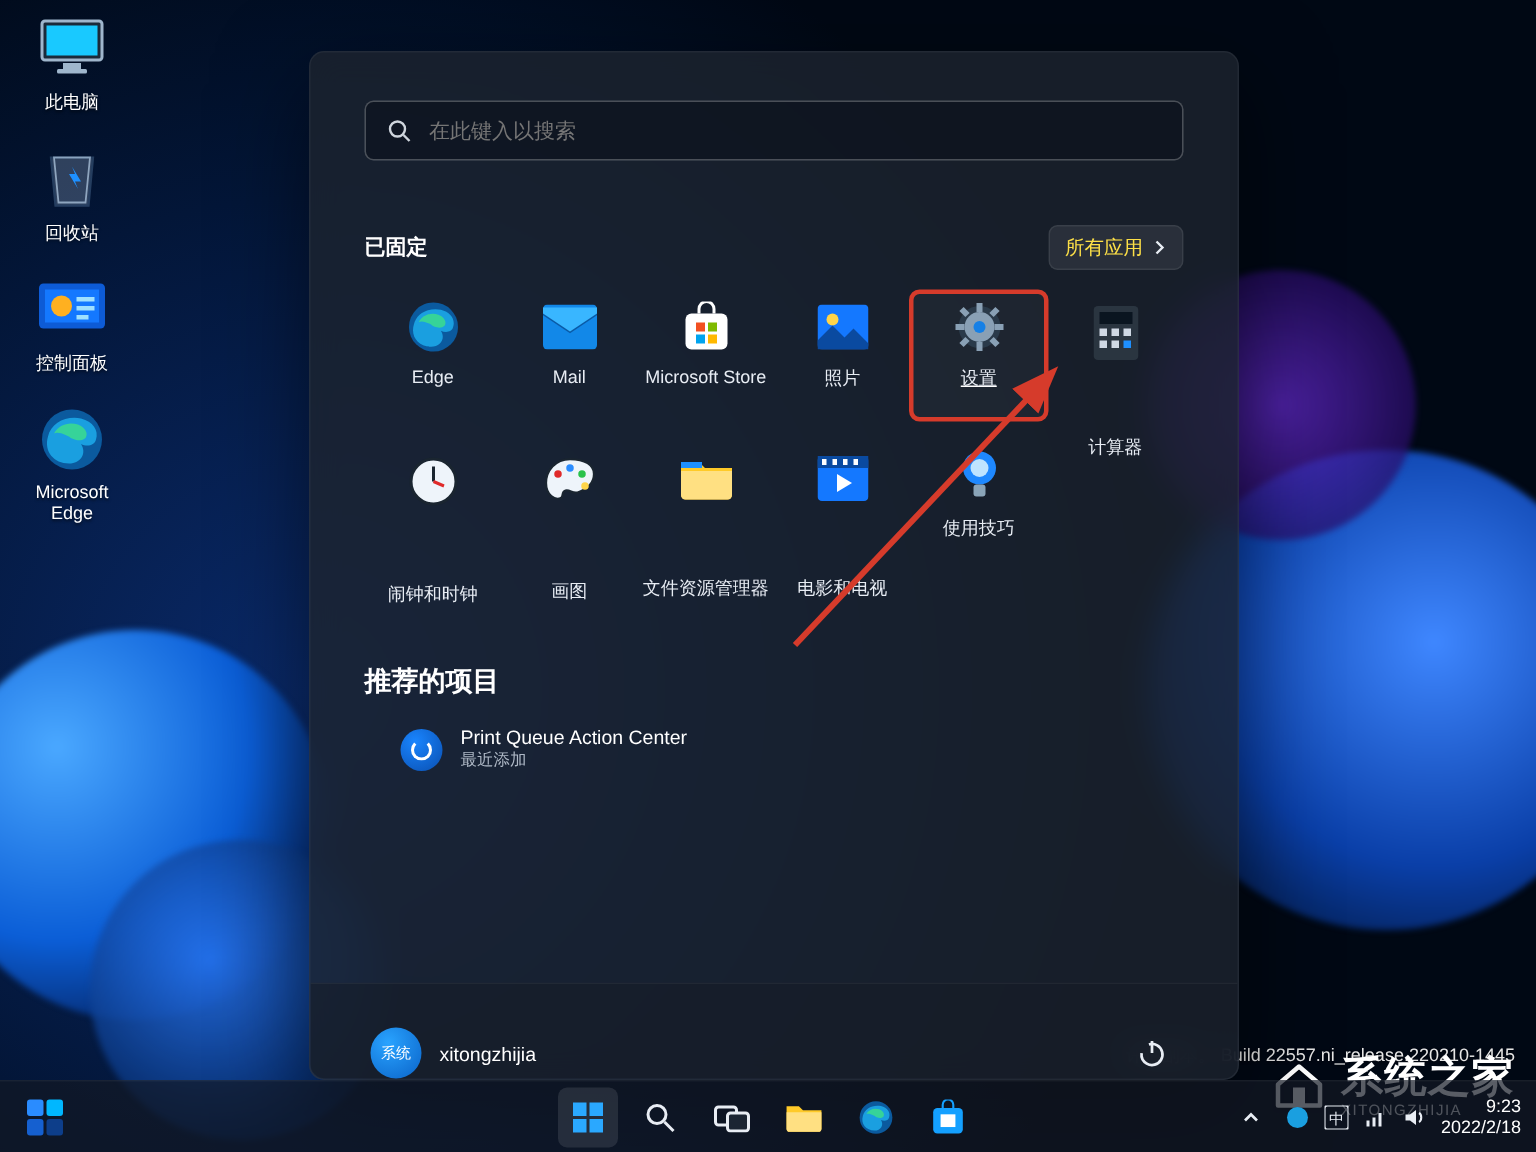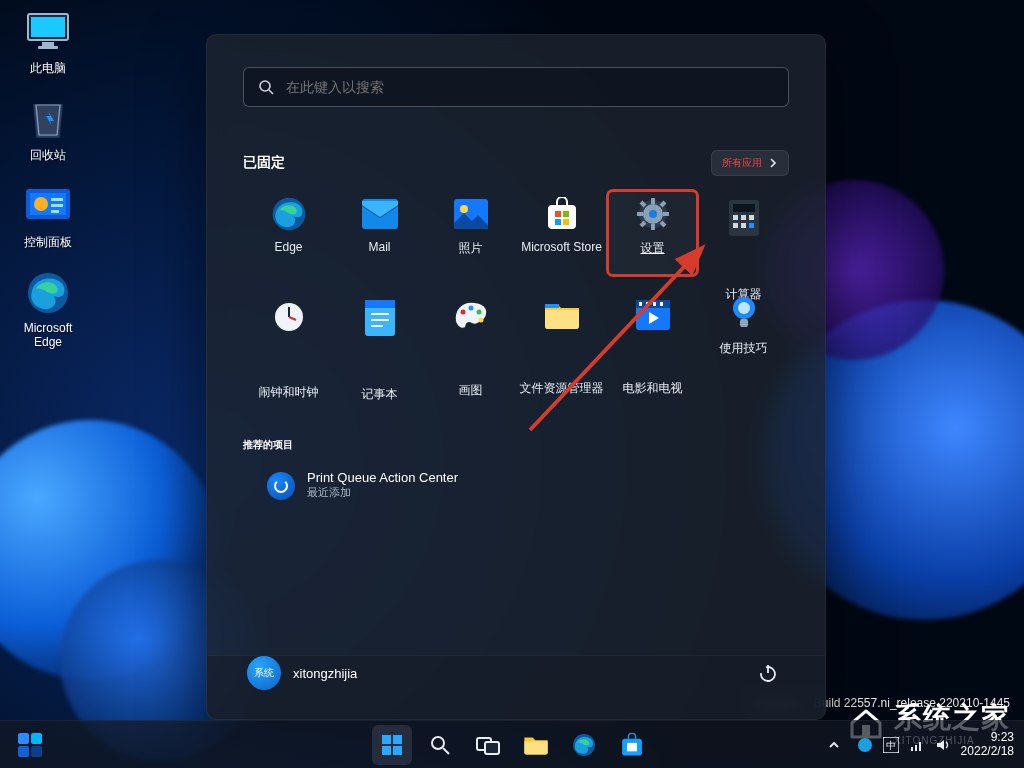--- a/index.html
+++ b/index.html
@@ -42,39 +42,39 @@
   }
   .search {
     height:40px; border-radius:6px; border:1px solid rgba(255,255,255,0.25);
     background: rgba(10,15,25,0.55);
     display:flex; align-items:center; gap:12px; padding:0 14px; color:#cfd5dd;
   }
   .search input{ flex:1; background:transparent; border:none; outline:none; color:#cfd5dd; font-size:14px;}
   .section-head{ display:flex; align-items:center; justify-content:space-between; margin:43px 0 14px; }
   .section-head .title{ font-size:14px; font-weight:600;}
   .pill{
-    display:flex; align-items:center; gap:6px; font-size:10px; color:#ef4444;
+    display:flex; align-items:center; gap:6px; font-size:13px; color:#fde047;
     background: rgba(255,255,255,0.08); border:1px solid rgba(255,255,255,0.08);
     padding:5px 10px; border-radius:6px;
   }
   .grid{ display:grid; grid-template-columns: repeat(6, 1fr); gap:8px 0;}
   .app{ height:86px; display:flex; flex-direction:column; align-items:center; justify-content:flex-start; padding-top:4px; border-radius:6px;}
   .app .glyph{ width:40px; height:40px; display:flex; align-items:center; justify-content:center; margin-bottom:6px;}
   .app .albl{ font-size:12px; color:#e8edf4; text-align:center; white-space:nowrap;}
   .app.highlight{ outline:3px solid #d63b2b; outline-offset:-2px; border-radius:6px; background:rgba(255,255,255,0.03);text-decoration:underline;}
   .row2{ margin-top:6px;gap:44px;}
-  .rec-title{ font-size:10px; font-weight:600; margin:56px 0 18px;}
+  .rec-title{ font-size:18px; font-weight:600; margin:56px 0 18px;}
   .rec-item{ display:flex; align-items:flex-end; gap:12px; padding-left:24px;}
   .rec-item .icn{ width:28px;height:28px; background: radial-gradient(circle at 35% 30%, #1985ff, #0a4fb0); border-radius:50%; position:relative;}
   .rec-item .icn::after{ content:""; position:absolute; inset:7px; border:2px solid #fff; border-radius:50%; border-top-color:transparent;}
   .rec-item .meta .t{ font-size:13px;}
   .rec-item .meta .s{ font-size:11px; color:#aeb8c5;}
   .menu-footer{
     position:absolute; left:0; right:0; bottom:0; height:64px;
-    display:flex; align-items:flex-start; justify-content:space-between;
+    display:flex; align-items:flex-end; justify-content:space-between;
     padding:0 40px; border-top:1px solid rgba(255,255,255,0.05);
     background: rgba(22,28,38,0.55);
     border-radius:0 0 10px 10px;
   }
   .user{ display:flex; align-items:center; gap:12px;}
   .avatar{ width:34px;height:34px;border-radius:50%; background: radial-gradient(circle at 35% 30%, #29a3ff, #0a63c8); display:flex;align-items:center;justify-content:center; font-size:10px;}
   .username{ font-size:13px;}
   .power{ width:34px;height:34px;border-radius:6px; display:flex;align-items:center;justify-content:center;}
 
   
@@ -206,42 +206,42 @@
           <svg width="36" height="30" viewBox="0 0 36 30">
             <rect width="36" height="30" rx="3" fill="#1288e8"></rect>
             <path d="M0 6l18 12L36 6" fill="none" stroke="#0a5aa6" stroke-width="2"></path>
             <path d="M0 6l18 12L36 6V2H0z" fill="#39b6ff"></path>
           </svg>
         </div>
       <div class="albl">Mail</div>
     </div>
     <div class="app">
       <div class="glyph">
-          <svg width="34" height="30" viewBox="0 0 34 30">
-            <rect width="34" height="30" rx="3" fill="#1478ff"></rect>
-            <circle cx="10" cy="10" r="4" fill="#ffd54a"></circle>
-            <path d="M0 24l10-10 8 8 6-6 10 10v4H0z" fill="#0a4aa0"></path>
-          </svg>
-        </div>
-      <div class="albl">照片</div>
-    </div>
-    <div class="app">
-      <div class="glyph">
           <svg width="34" height="34" viewBox="0 0 34 34">
             <rect x="3" y="8" width="28" height="24" rx="4" fill="#fff"></rect>
             <path d="M12 8V5a5 5 0 0110 0v3" fill="none" stroke="#fff" stroke-width="2"></path>
             <g>
               <rect x="10" y="14" width="6" height="6" fill="#f25022"></rect>
               <rect x="18" y="14" width="6" height="6" fill="#7fba00"></rect>
               <rect x="10" y="22" width="6" height="6" fill="#00a4ef"></rect>
               <rect x="18" y="22" width="6" height="6" fill="#ffb900"></rect>
             </g>
           </svg>
         </div>
       <div class="albl">Microsoft Store</div>
+    </div>
+    <div class="app">
+      <div class="glyph">
+          <svg width="34" height="30" viewBox="0 0 34 30">
+            <rect width="34" height="30" rx="3" fill="#1478ff"></rect>
+            <circle cx="10" cy="10" r="4" fill="#ffd54a"></circle>
+            <path d="M0 24l10-10 8 8 6-6 10 10v4H0z" fill="#0a4aa0"></path>
+          </svg>
+        </div>
+      <div class="albl">照片</div>
     </div>
     <div class="app highlight">
       <div class="glyph">
           <svg width="36" height="36" viewBox="0 0 36 36">
             <circle cx="18" cy="18" r="14" fill="#2a3a4a"></circle>
             <g fill="#89a0b5">
               <circle cx="18" cy="18" r="10"></circle>
             </g>
             <circle cx="18" cy="18" r="4" fill="#1680e6"></circle>
             <g stroke="#89a0b5" stroke-width="4">
@@ -279,34 +279,20 @@
     <div class="app row2">
       <div class="glyph">
           <svg width="34" height="34" viewBox="0 0 34 34">
             <circle cx="17" cy="17" r="15" fill="#eef4fa"></circle>
             <circle cx="17" cy="17" r="15" fill="none" stroke="#1a2530" stroke-width="2"></circle>
             <line x1="17" y1="17" x2="17" y2="7" stroke="#1a2530" stroke-width="2"></line>
             <line x1="17" y1="17" x2="24" y2="20" stroke="#e02a2a" stroke-width="2"></line>
           </svg>
         </div>
       <div class="albl">闹钟和时钟</div>
-    </div>
-    <div class="app row2">
-      <div class="glyph">
-          <svg width="30" height="36" viewBox="0 0 30 36">
-            <rect width="30" height="36" rx="3" fill="#39b6ff"></rect>
-            <rect x="0" y="0" width="30" height="8" fill="#1478ff"></rect>
-            <g stroke="#fff" stroke-width="2">
-              <line x1="6" y1="14" x2="24" y2="14"></line>
-              <line x1="6" y1="20" x2="24" y2="20"></line>
-              <line x1="6" y1="26" x2="18" y2="26"></line>
-            </g>
-          </svg>
-        </div>
-      <div class="albl">记事本</div>
     </div>
     <div class="app row2">
       <div class="glyph">
           <svg width="36" height="32" viewBox="0 0 36 32">
             <path d="M18 2C8 2 2 10 2 18c0 8 6 12 10 10 2-1 0-4 3-5s5 3 9 1c5-2 10-6 10-12C34 6 28 2 18 2z" fill="#eef4fa" stroke="#1a2530" stroke-width="1.5"></path>
             <circle cx="10" cy="12" r="2.5" fill="#e02a2a"></circle>
             <circle cx="18" cy="8" r="2.5" fill="#2a8cff"></circle>
             <circle cx="26" cy="12" r="2.5" fill="#2ac24a"></circle>
             <circle cx="28" cy="20" r="2.5" fill="#ffd54a"></circle>
           </svg>

